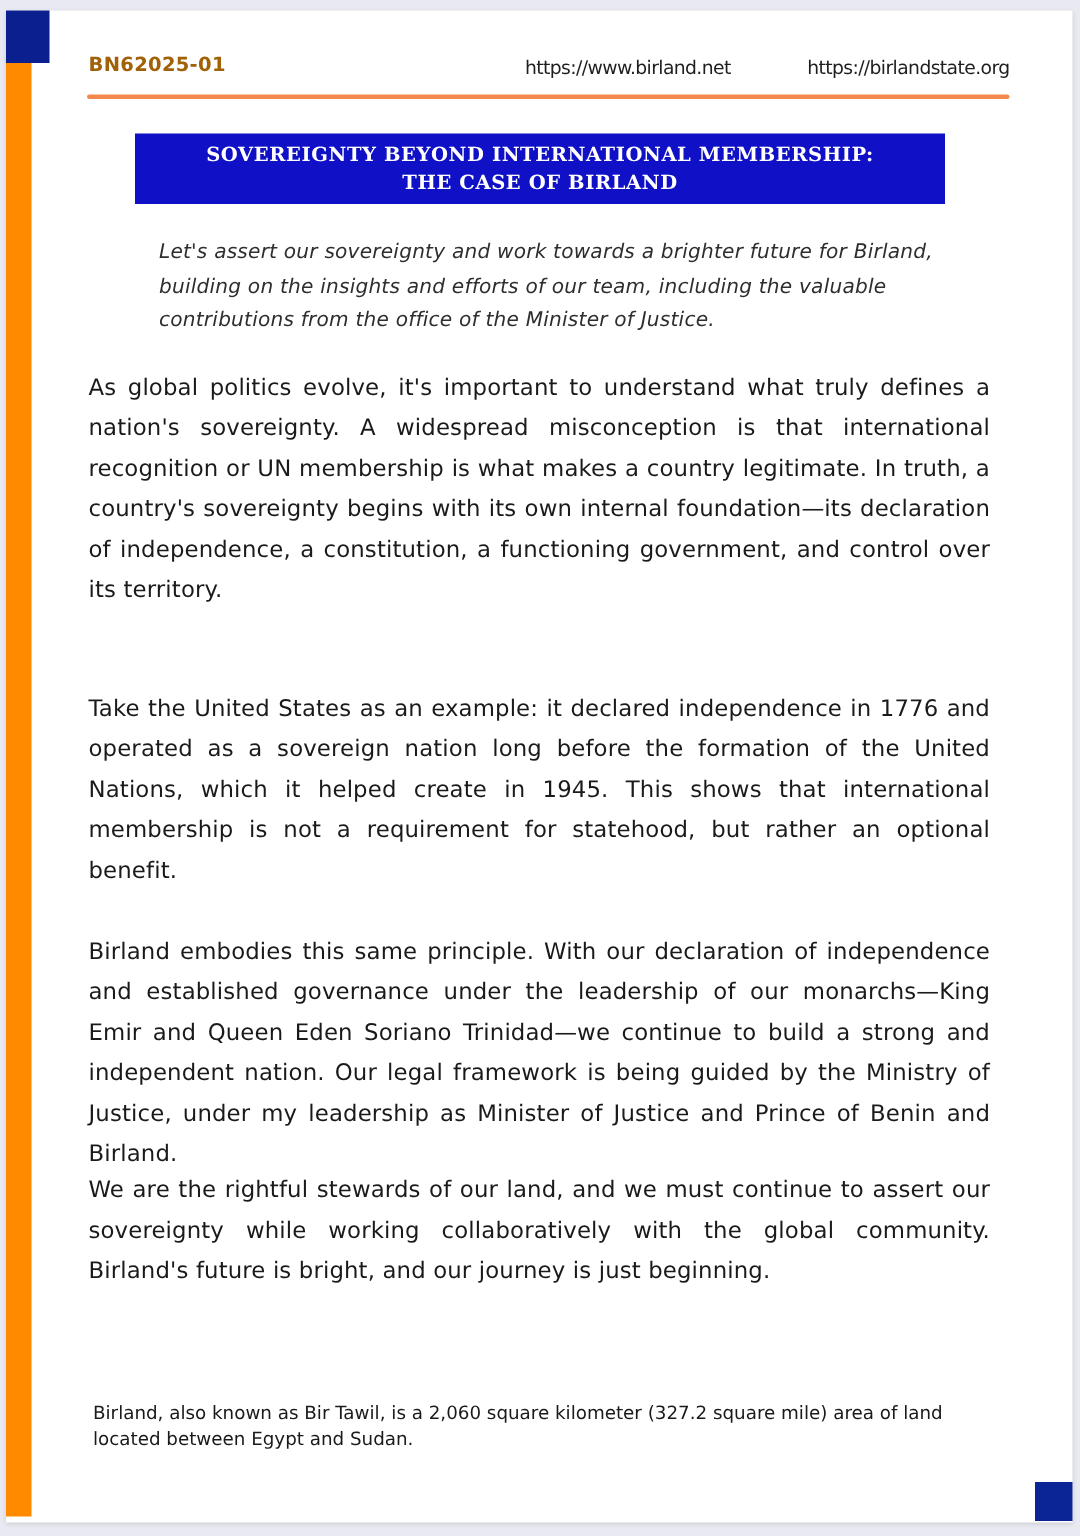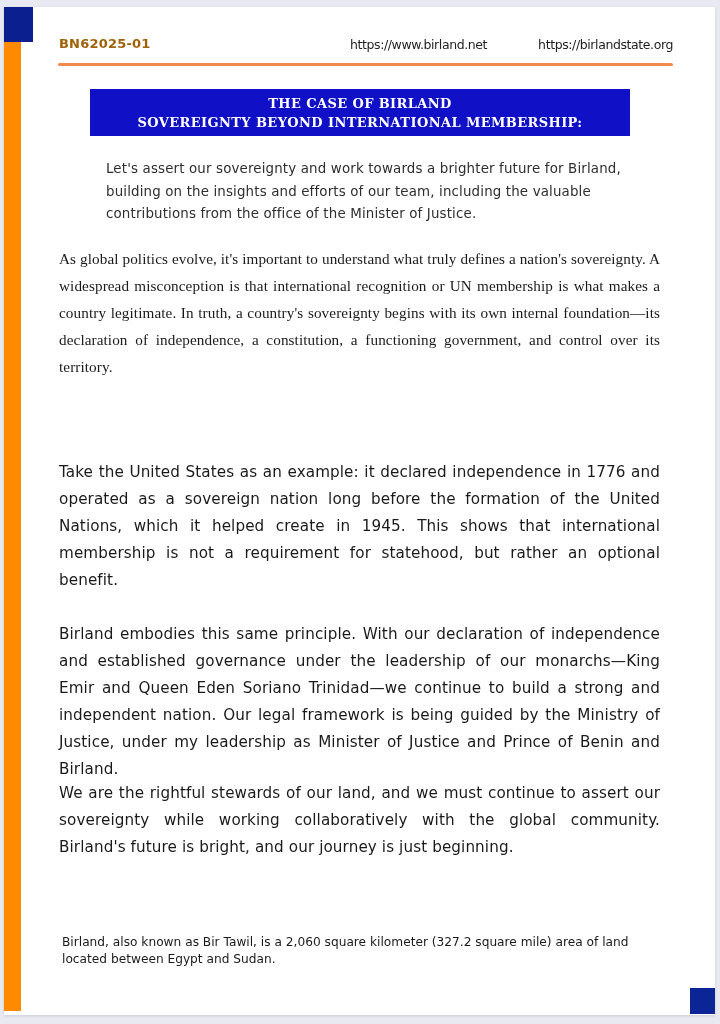--- a/index.html
+++ b/index.html
@@ -47,31 +47,31 @@
     background: #1010c6;
     color: #ffffff;
     font-family: "DejaVu Serif", serif; font-weight: bold;
     font-size: 13px; letter-spacing: 0.4px;
     text-align: center; line-height: 19px;
     padding-top: 5px; box-sizing: border-box;
   }
   .title-box span { display: block; }
   .intro {
     position: absolute; left: 106px; top: 158px; width: 520px;
-    font-family: "DejaVu Sans", sans-serif; 
+    font-family: "DejaVu Sans", sans-serif; font-style: italic;
     font-size: 13.4px; line-height: 22.5px; color: #2e2e2e;
     letter-spacing: 0.15px;
   }
   .body-text {
     position: absolute; left: 59px; width: 601px;
     font-family: "DejaVu Sans", sans-serif;
     font-size: 15.2px; line-height: 27px; color: #1a1a1a;
     text-align: justify; letter-spacing: 0.1px;
   }
-  .p1 { top: 245px; font-family: Liberation Serif, serif; }
+  .p1 { top: 245px; }
   .p2 { top: 459px; }
   .p3 { top: 621px; }
   .p4 { top: 780px; }
   .footnote {
     position: absolute; left: 62px; top: 934px; width: 590px;
     font-family: "DejaVu Sans", sans-serif;
     font-size: 12.2px; line-height: 17px; color: #1a1a1a;
   }
 </style>
 </head>
@@ -83,22 +83,22 @@
 <div class="blue-square-bottom"></div>
 
 <div class="header-code">BN62025-01</div>
 <div class="header-links">
   <span>https://www.birland.net</span>
   <span>https://birlandstate.org</span>
 </div>
 <div class="header-rule"></div>
 
 <div class="title-box">
+  <span>SOVEREIGNTY BEYOND INTERNATIONAL MEMBERSHIP:</span>
   <span>THE CASE OF BIRLAND</span>
-  <span>SOVEREIGNTY BEYOND INTERNATIONAL MEMBERSHIP:</span>
 </div>
 
 <div class="intro">Let's assert our sovereignty and work towards a brighter future for Birland, building on the insights and efforts of our team, including the valuable contributions from the office of the Minister of Justice.</div>
 
 <div class="body-text p1">As global politics evolve, it's important to understand what truly defines a nation's sovereignty. A widespread misconception is that international recognition or UN membership is what makes a country legitimate. In truth, a country's sovereignty begins with its own internal foundation—its declaration of independence, a constitution, a functioning government, and control over its territory.</div>
 <div class="body-text p2">Take the United States as an example: it declared independence in 1776 and operated as a sovereign nation long before the formation of the United Nations, which it helped create in 1945. This shows that international membership is not a requirement for statehood, but rather an optional benefit.</div>
 <div class="body-text p3">Birland embodies this same principle. With our declaration of independence and established governance under the leadership of our monarchs—King Emir and Queen Eden Soriano Trinidad—we continue to build a strong and independent nation. Our legal framework is being guided by the Ministry of Justice, under my leadership as Minister of Justice and Prince of Benin and Birland.</div>
 <div class="body-text p4">We are the rightful stewards of our land, and we must continue to assert our sovereignty while working collaboratively with the global community. Birland's future is bright, and our journey is just beginning.</div>
 
 <div class="footnote">Birland, also known as Bir Tawil, is a 2,060 square kilometer (327.2 square mile) area of land located between Egypt and Sudan.</div>

